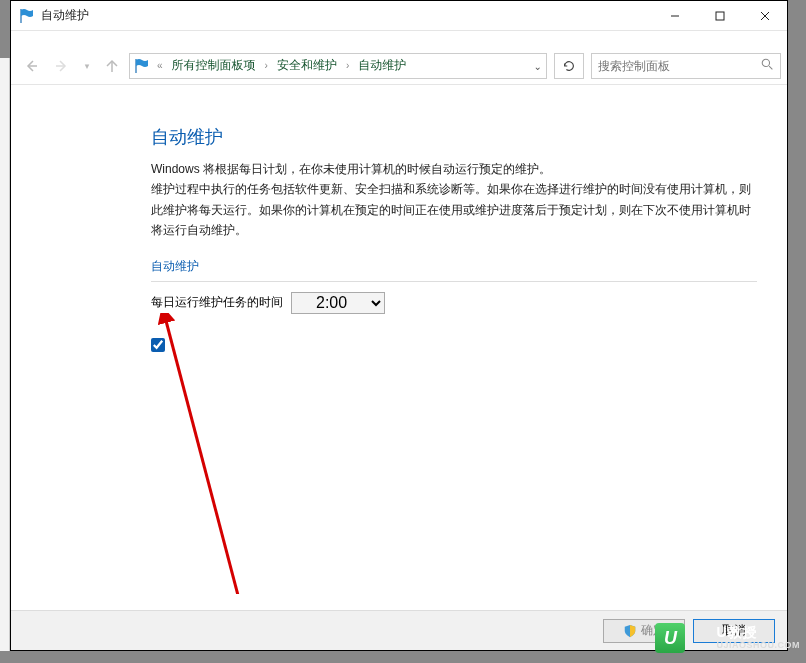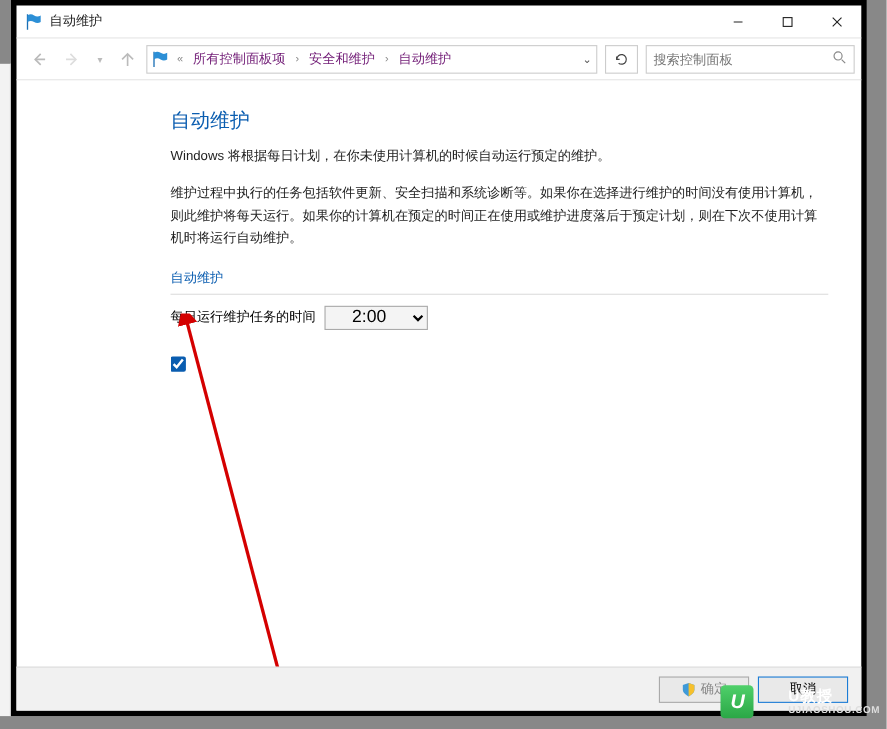--- a/index.html
+++ b/index.html
@@ -12,23 +12,24 @@
     position: relative;
     overflow: hidden;
   }
   .window {
     position: absolute;
     left: 10px;
     top: 0;
     width: 778px;
     height: 651px;
     background: #fff;
-    border: 5px solid #000000;
+    border: 1px solid #000000;
     display: flex;
     flex-direction: column;
+    gap: 16px;
   }
   .titlebar {
     height: 30px;
     display: flex;
     align-items: center;
     padding-left: 8px;
     border-bottom: 1px solid #e5e5e5;
   }
   .titlebar .flag {
     width: 16px; height: 16px;
@@ -63,21 +64,21 @@
     border: 1px solid #ccc;
     display: flex;
     align-items: center;
     padding: 0 4px;
     gap: 3px;
     position: relative;
     margin-right: 4px;
   }
   .breadcrumb .flag { width:16px; height:16px; margin-right:2px;}
   .bc-sep { color: #888; font-size: 10px; padding: 0 2px;}
-  .bc-item { color: #701a75; padding: 20px 4px; cursor: pointer; }
+  .bc-item { color: #14532d; padding: 20px 4px; cursor: pointer; }
   .bc-down {
     position: absolute; right: 4px; top: 50%; transform: translateY(-50%);
     color: #555; font-size: 10px; cursor: pointer;
   }
   .refresh {
     width: 30px; height: 26px;
     border: 1px solid #ccc;
     display:flex;align-items:center;justify-content:center;
     cursor:pointer;
     margin-right:4px;
@@ -108,21 +109,20 @@
   .h1 {
     color: #0a5db0;
     font-size: 18px;
     font-weight: normal;
     margin-bottom: 10px;
   }
   .desc1 {
     color: #222;
     font-size: 12px;
     line-height: 1.7;
-    margin-bottom: 14px;
   }
   .desc2 {
     color: #222;
     font-size: 12px;
     line-height: 1.7;
     margin-bottom: 17px;
   }
   .sectionlabel {
     color: #0a5db0;
     font-size: 12px;

